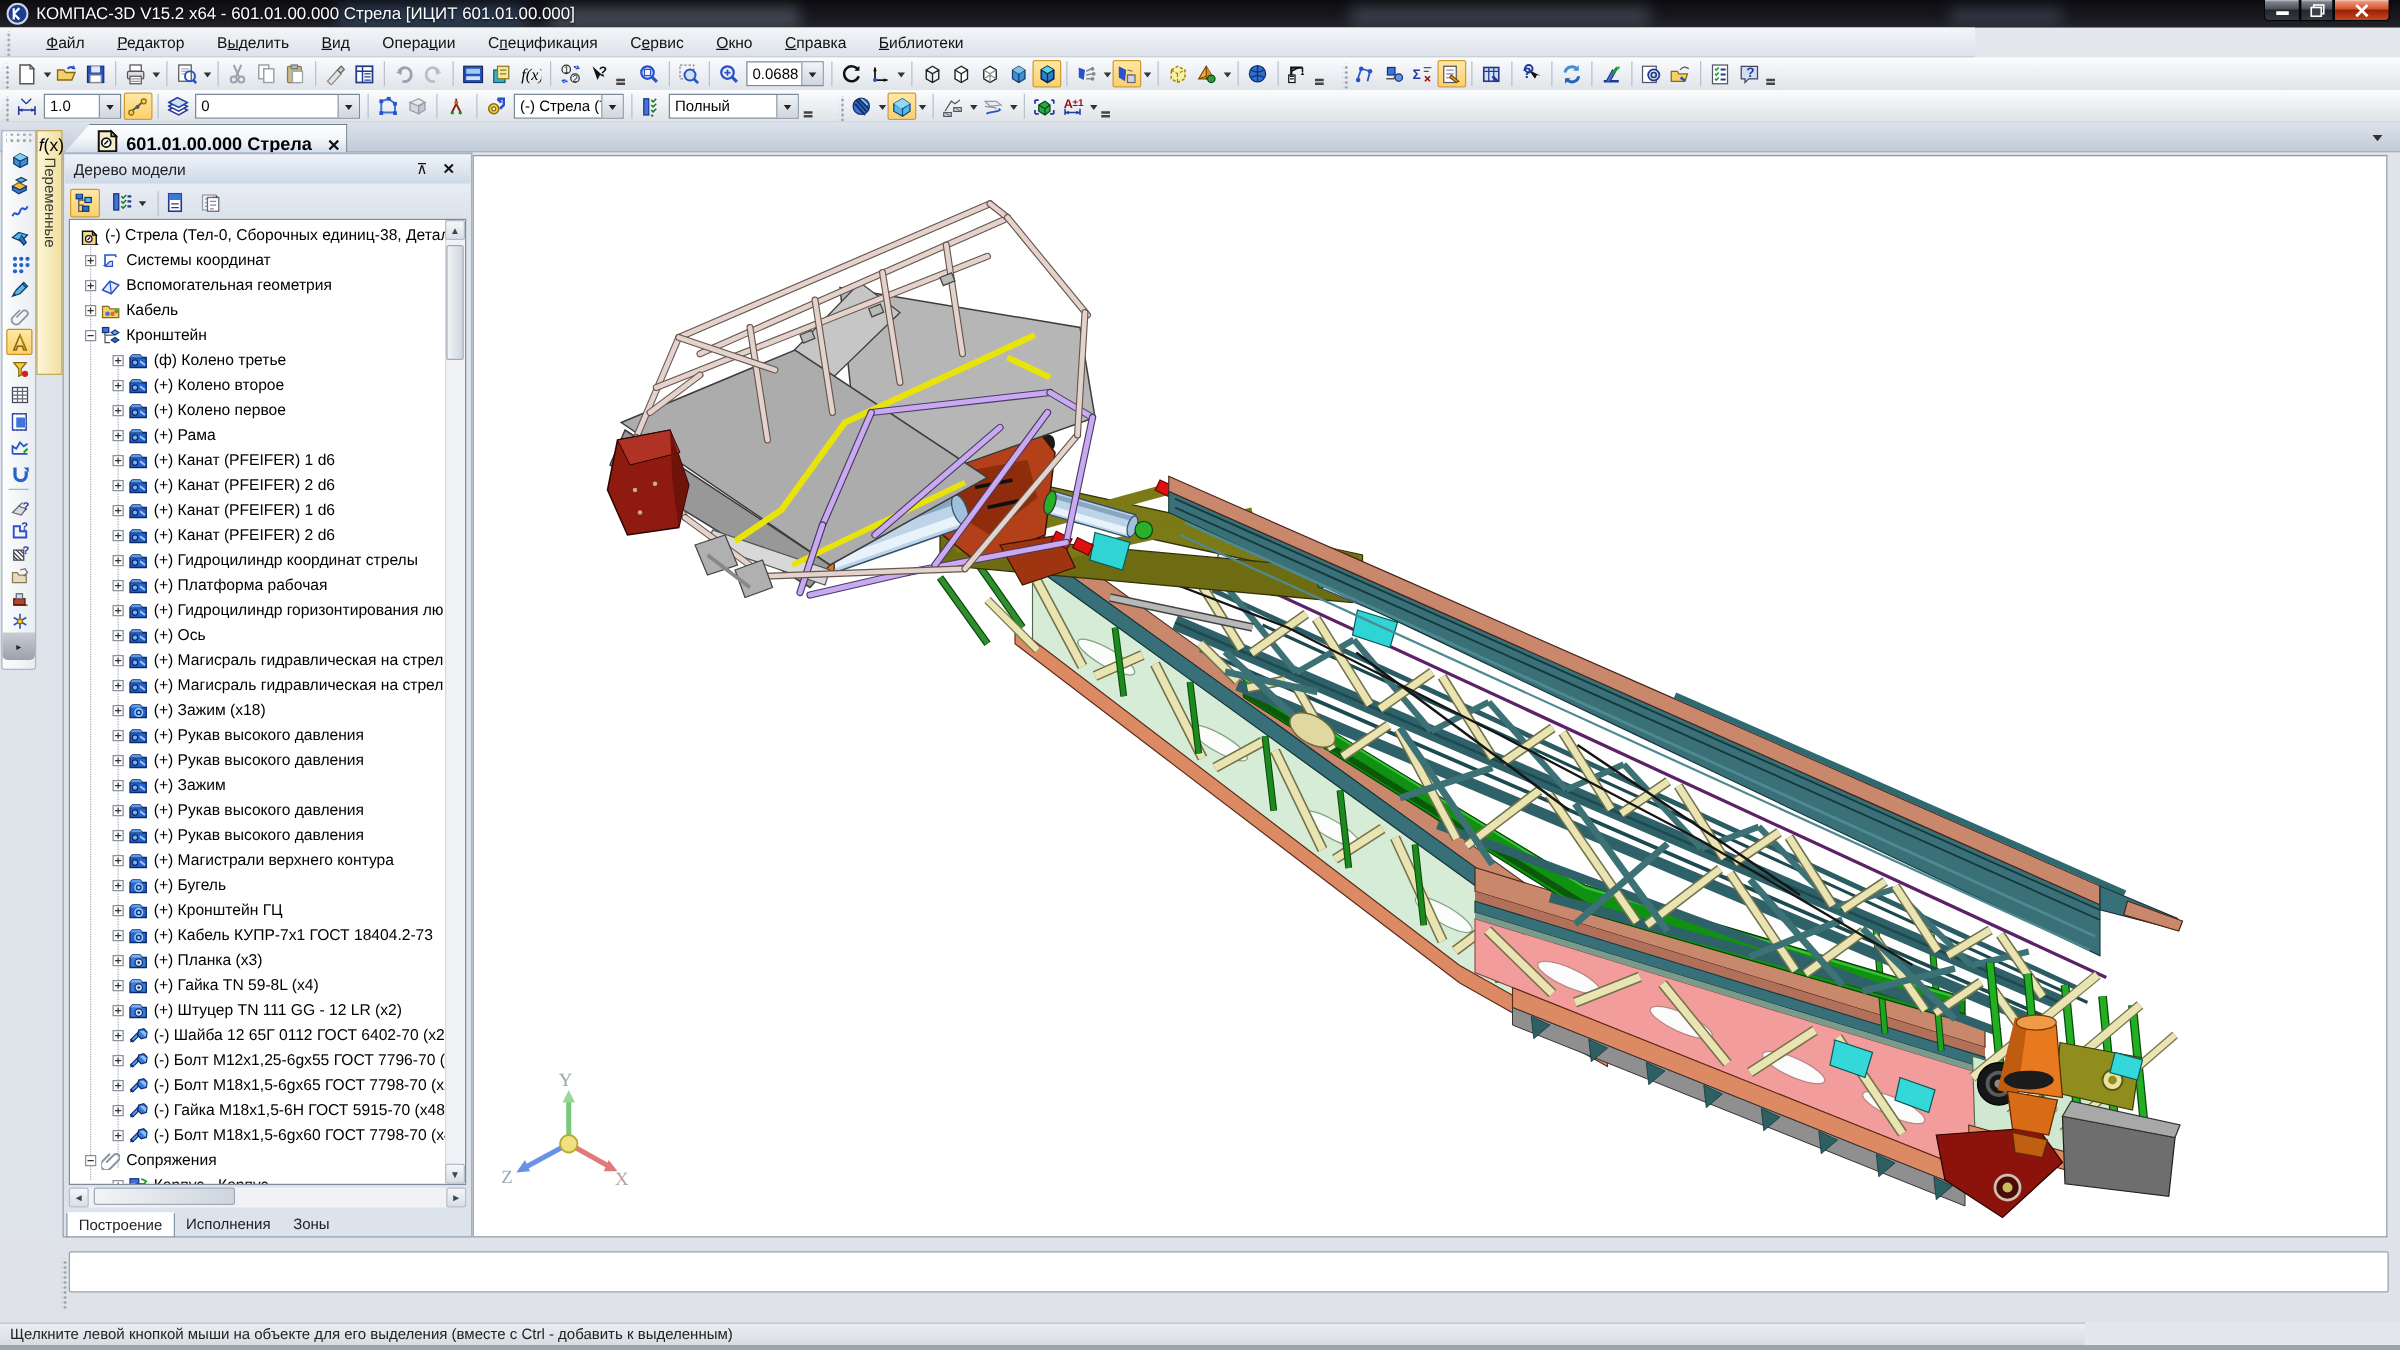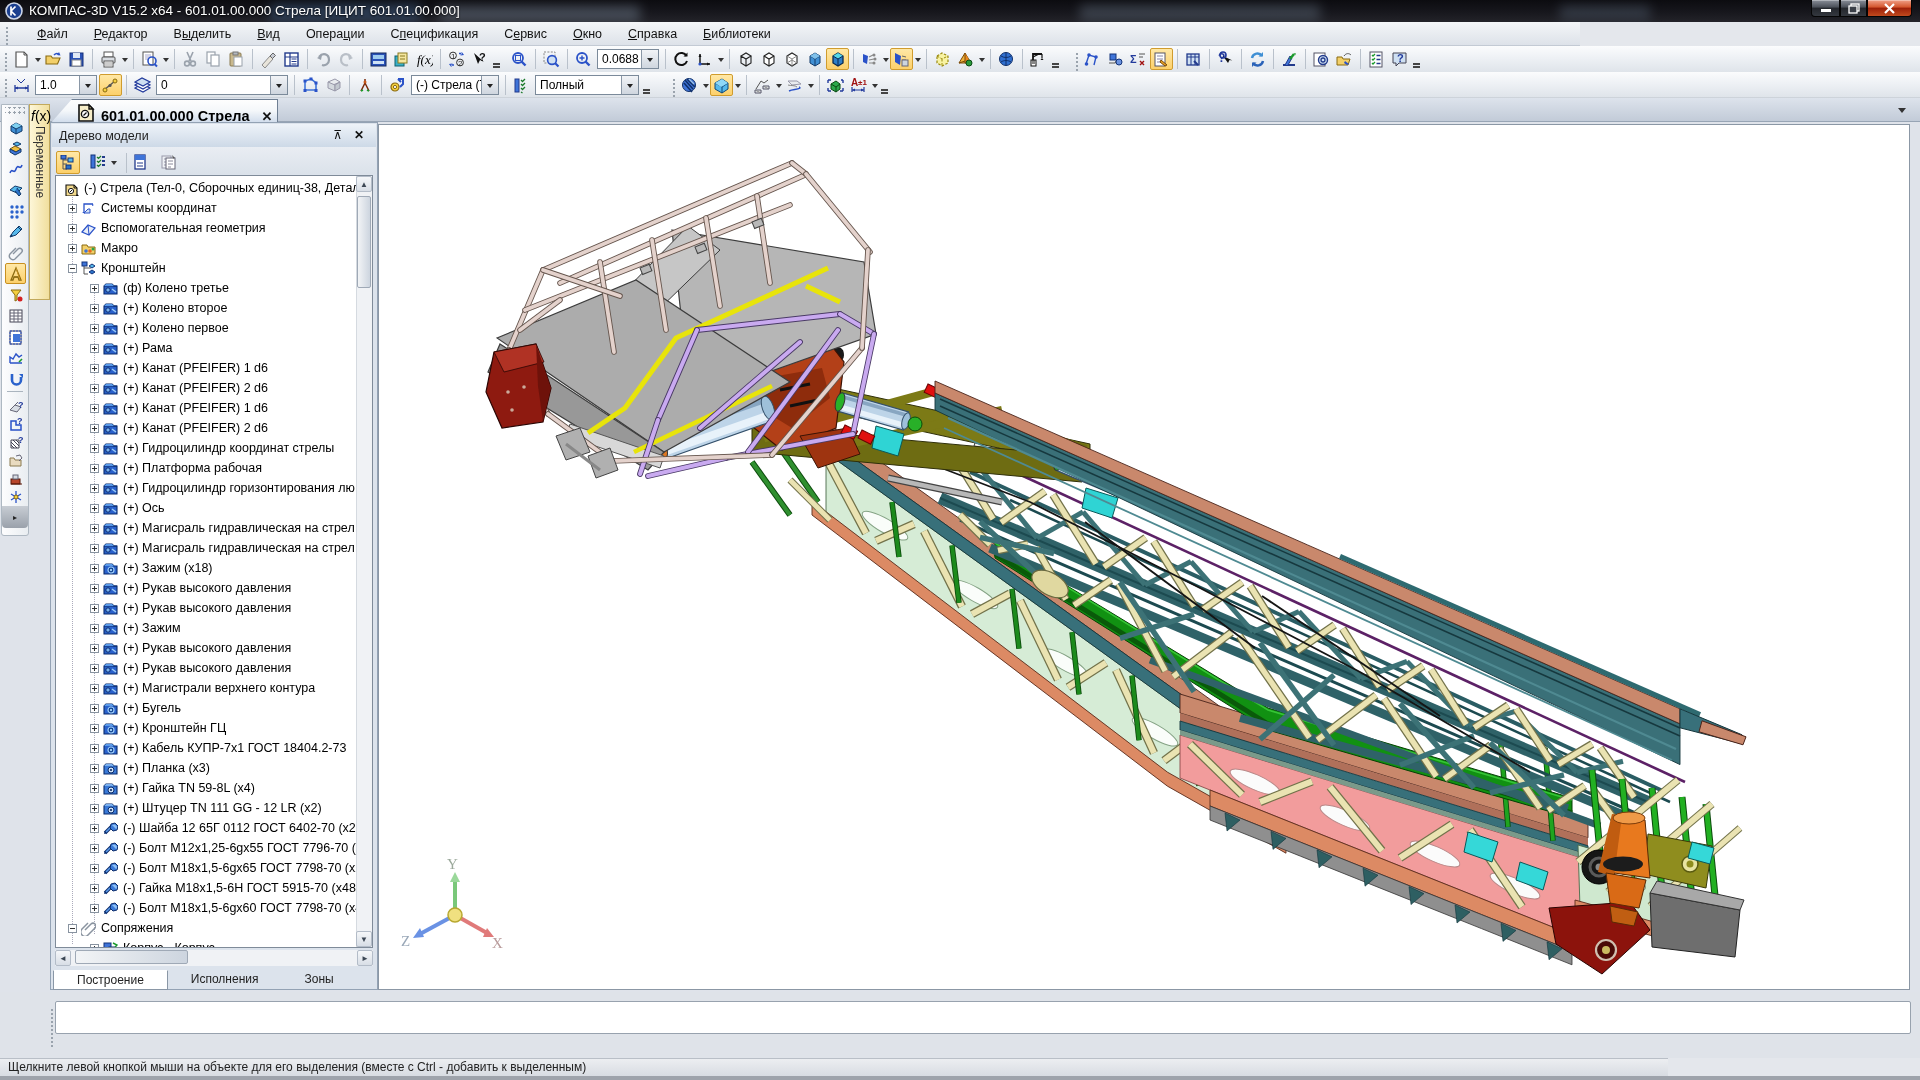--- a/index.html
+++ b/index.html
@@ -43,21 +43,21 @@
 #tree{position:absolute;left:0;top:0;right:16px;bottom:0;overflow:hidden;font-size:12.5px;color:#000}
 .trow{position:absolute;height:20px;display:flex;align-items:center;white-space:nowrap}
 .pm{width:9px;height:9px;border:1px solid #8893a0;background:#fff;position:relative;flex:none;margin-right:4px}
 .pm:before{content:"";position:absolute;left:1px;top:3px;width:5px;height:1px;background:#333}
 .pm.plus:after{content:"";position:absolute;left:3px;top:1px;width:1px;height:5px;background:#333}
 #vscroll{position:absolute;right:0;top:0;width:16px;bottom:0;background:#f0f2f5;border-left:1px solid #d5dae0}
 #hscroll{position:absolute;left:4px;top:827px;width:318px;height:16px;background:#f0f2f5}
 .sbtn{position:absolute;width:16px;height:16px;background:linear-gradient(180deg,#f5f7f9,#d8dee6);border:1px solid #b3bcc8;border-radius:2px;display:flex;align-items:center;justify-content:center;font-size:8px;color:#3c4754}
 .sthumb{position:absolute;background:linear-gradient(90deg,#f2f4f6,#cdd5df);border:1px solid #9fa9b6;border-radius:2px}
 #tptabs{position:absolute;left:2px;top:847px;height:20px;display:flex;font-size:12px;color:#222}
-#tptabs .tt{padding:2px 23px}
+#tptabs .tt{padding:2px 9px}
 #tptabs .tt.act{background:#fff;border:1px solid #8a97a6;border-top:1px solid #fff}
 #viewport{position:absolute;left:378px;top:2px;width:1532px;height:866px;background:#fff;border:1px solid #8b97a5}
 #propstrip{position:absolute;left:0;top:992px;width:1920px;height:66px;background:#dfe3e9}
 #propinput{position:absolute;left:55px;top:9px;width:1856px;height:33px;background:#fff;border:1px solid #98a2ae;border-radius:2px}
 #statusbar{position:absolute;left:0;top:1058px;width:1668px;height:18px;background:linear-gradient(180deg,#eceef1,#d8dce2);border-top:1px solid #b9bfc7;font-size:12px;color:#222;padding:1px 0 0 8px}
 #bottomedge{position:absolute;left:0;top:1076px;width:1920px;height:4px;background:#9ea3ab}
 u{text-decoration:underline}
 </style></head>
 <body>
 <div id="titlebar">
@@ -695,21 +695,21 @@
             <span>Вспомогательная геометрия</span>
           </div>
           <div class="trow" style="left:12px;top:62px;right:0">
             <span class="pm plus"></span>
             <svg width="15" height="15" viewBox="0 0 15 15" style="flex:none;margin-right:5px">
               <path d="M1 13V4h5l1 2h7v7z" fill="#f3d06a" stroke="#8a6a10"></path>
               <circle cx="5" cy="10" r="1.8" fill="#3f74d8"></circle>
               <circle cx="9" cy="10" r="1.8" fill="#e86820"></circle>
               <circle cx="12" cy="8" r="1.5" fill="#2aa84a"></circle>
             </svg>
-            <span>Макро</span>
+            <span>Кабель</span>
           </div>
           <div class="trow" style="left:12px;top:82px;right:0">
             <span class="pm "></span>
             <svg width="15" height="15" viewBox="0 0 15 15" style="flex:none;margin-right:5px">
               <path d="M3 2v11h4M3 7h7" stroke="#555" fill="none"></path>
               <rect x="1" y="1" width="5" height="4" fill="#3f74d8" stroke="#12337a"></rect>
               <path d="M8 5l3-2 3 2-3 2z" fill="#56b8ea" stroke="#12337a"></path>
               <path d="M8 11l3-2 3 2-3 2z" fill="#2a72c8" stroke="#12337a"></path>
             </svg>
             <span>Кронштейн</span>

